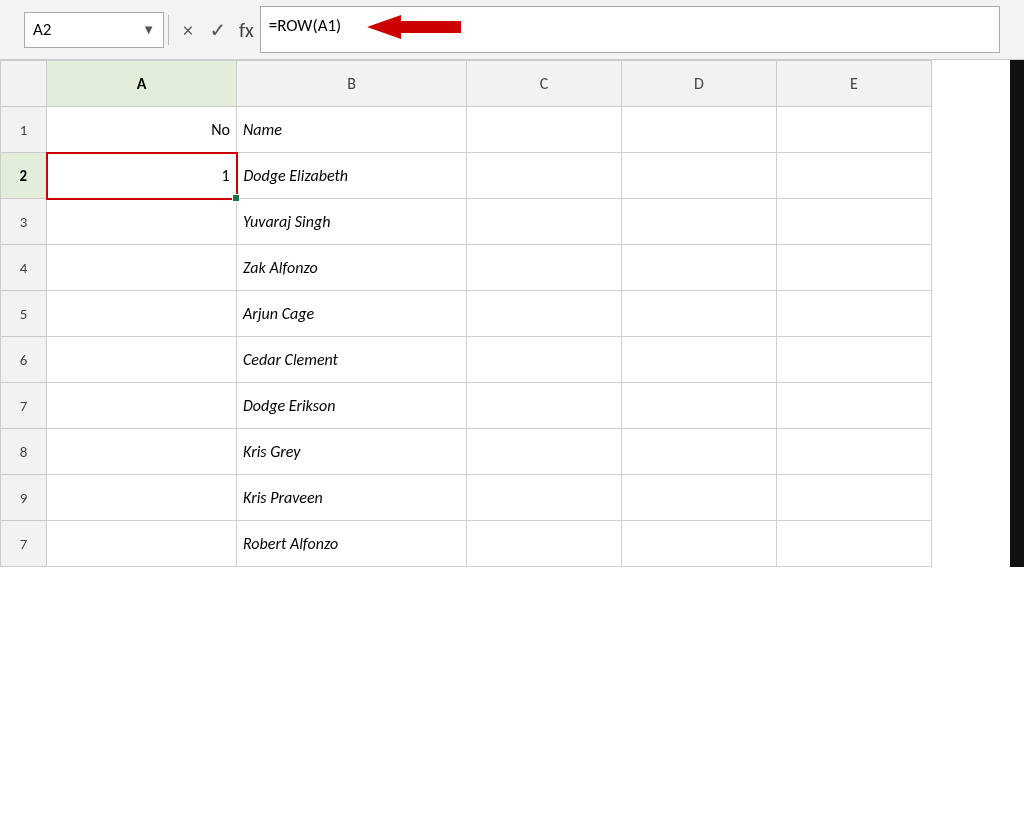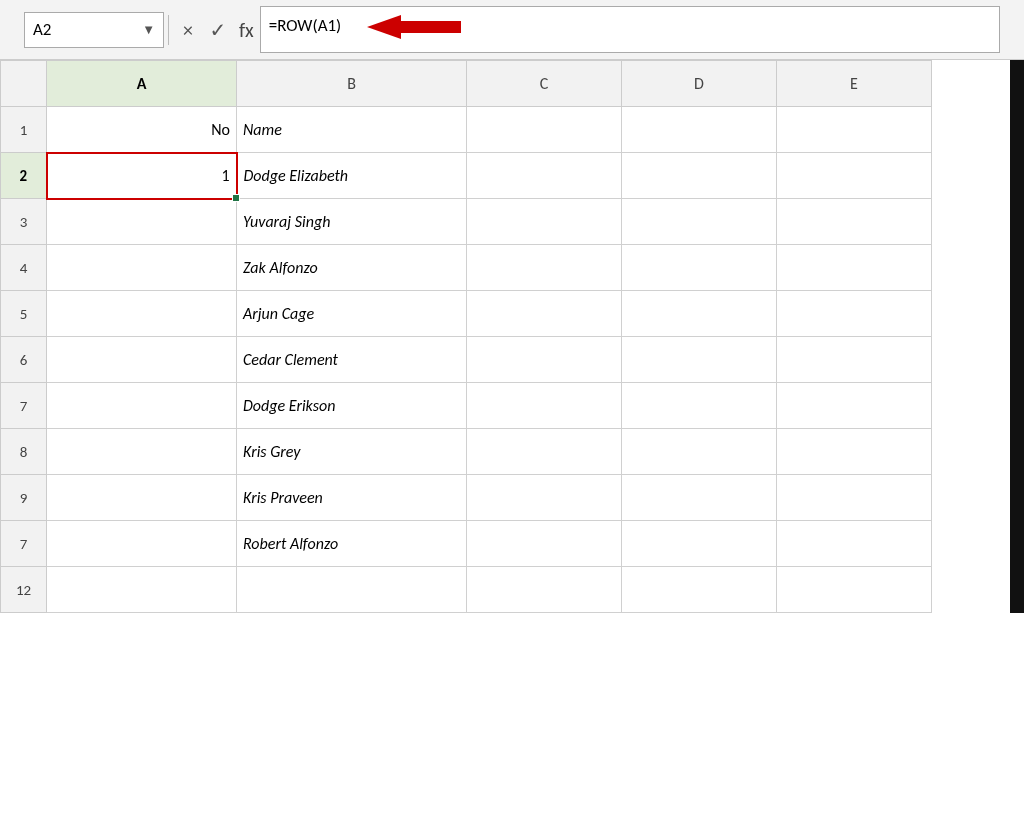--- a/index.html
+++ b/index.html
@@ -308,26 +308,18 @@
       <tr>
         <th class="row-header">7</th>
         <td class="col-a"></td>
         <td class="col-b">Robert Alfonzo</td>
         <td class="col-c"></td>
         <td class="col-d"></td>
         <td class="col-e"></td>
       </tr>
 
 
-      <tr>
-        <th class="row-header">12</th>
-        <td class="col-a"></td>
-        <td class="col-b"></td>
-        <td class="col-c"></td>
-        <td class="col-d"></td>
-        <td class="col-e"></td>
-      </tr>
 
     </tbody>
   </table>
 
   <div class="right-border"></div>
 </div>
 
 </body></html>

